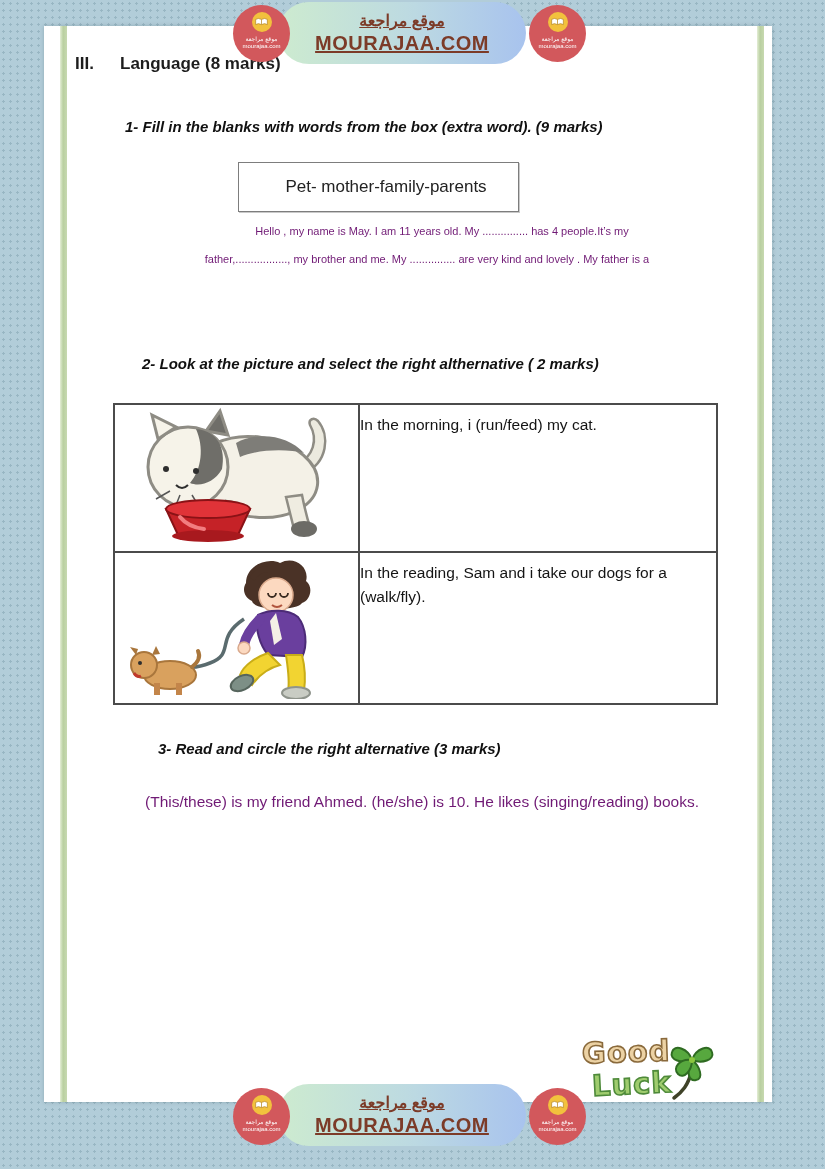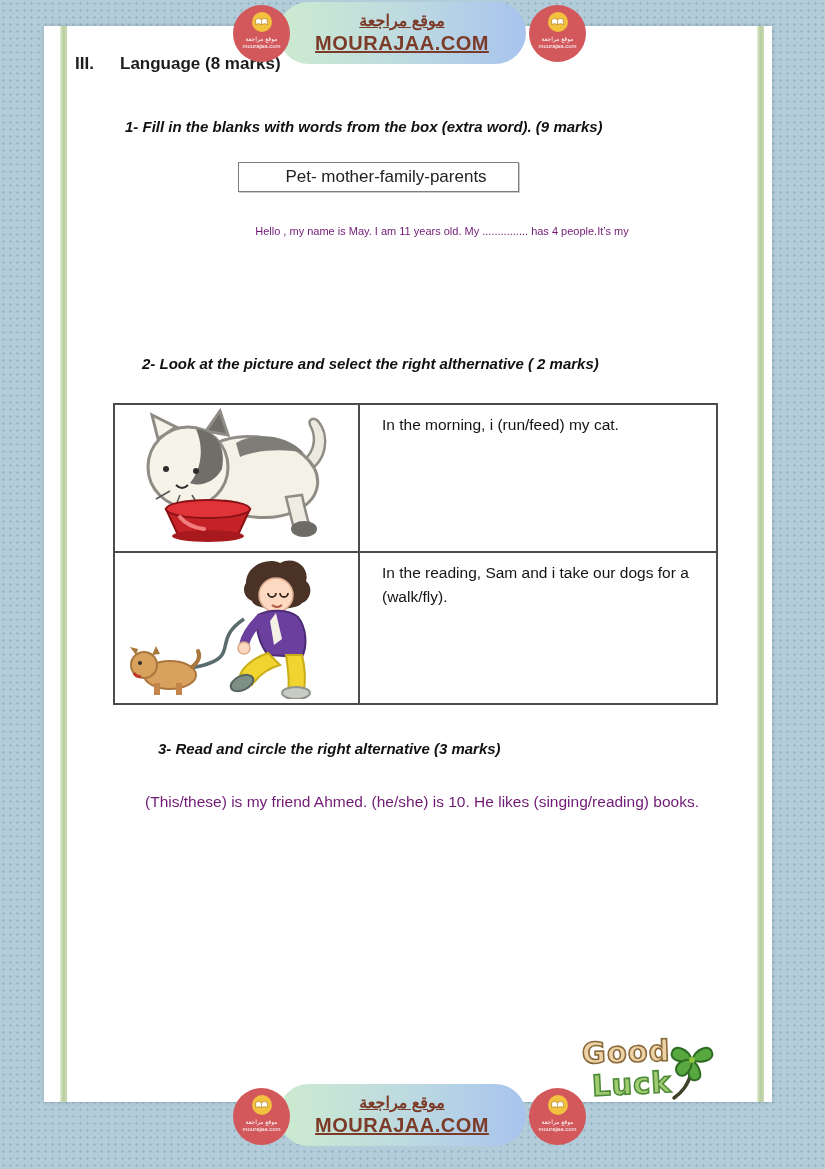--- a/index.html
+++ b/index.html
@@ -56,38 +56,38 @@
   .sec-head { position:absolute; left:75px; top:54px; font-size:17px; font-weight:bold; }
   .sec-head .num { display:inline-block; width:45px; }
   .q-head {
     position:absolute; font-size:15px; font-weight:bold; font-style:italic; color:#111;
   }
   .q1-head { left:125px; top:118px; }
   .q2-head { left:142px; top:355px; }
   .q3-head { left:125px; top:740px;margin-left:33px; }
 
   .word-box {
-    position:absolute; left:238px; top:162px; width:281px; height:30px;
+    position:absolute; left:238px; top:162px; width:281px; height:50px;
     border:1px solid #7d7d7d; box-shadow:1px 1px 0 #c9c9c9;
     display:flex; align-items:center; justify-content:center;
     font-size:17px; color:#222;padding-left:15px;
   }
   .para {
     position:absolute; left:80px; top:218px; width:694px;
     font-size:11px; line-height:27.5px; color:#701a75;text-align:center;
   }
   .para .l1 { text-indent:30px; }
 
   .q2-table {
     position:absolute; left:113px; top:403px; width:605px; height:302px;
     border-collapse:collapse; table-layout:fixed;
   }
   .q2-table td { border:2px solid #4b4b4b; vertical-align:top; background:#fff; }
   .q2-table .img-cell { width:245px; text-align:center; }
-  .q2-table .txt-cell { padding:8px 10px 0 22px; font-size:15.5px; line-height:24px; color:#141414; }
+  .q2-table .txt-cell { padding:8px 10px 0 0; font-size:15.5px; line-height:24px; color:#141414; }
 
   .q3-sentence {
     position:absolute; left:145px; top:793px; width:620px;
     font-size:15.5px; color:#701a75;
   }
 
   
   .goodluck {
     position:absolute; left:576px; top:1028px; width:142px; height:74px;
     background:#ffffff; z-index:4;
@@ -141,20 +141,21 @@
 </div>
 
 <div class="sec-head">
   <span class="num">III.</span><span>Language  (8 marks)</span>
 </div>
 
 <div class="q-head q1-head">1-  Fill in the blanks with words from the box (extra word). (9 marks)</div>
 <div class="word-box">Pet- mother-family-parents</div>
 <div class="para">
   <div class="l1">Hello , my name is May. I am 11 years old. My ............... has 4 people.It’s my</div>
+  <div>father,................., my brother and me. My ............... are very kind and lovely . My father is a</div>
 </div>
 
 <div class="q-head q2-head">2-  Look at the picture and select the right althernative ( 2 marks)</div>
 <table class="q2-table">
   <tbody>
       <tr>
     <td class="img-cell">
       <svg width="238" height="142" viewBox="0 0 238 142">
 
         <path d="M186,68 C210,58 212,30 200,16 C196,12 190,14 192,20 C200,34 196,52 178,60 Z" fill="#eceadf" stroke="#8e8c84" stroke-width="2.5"></path>

